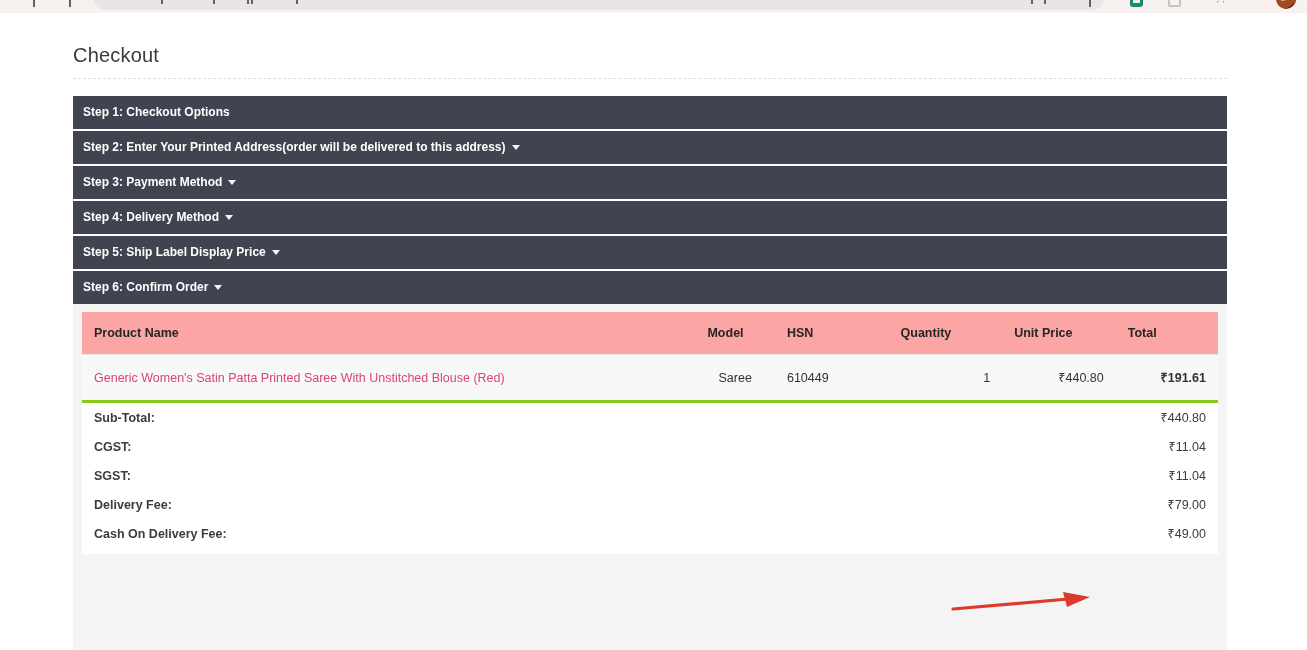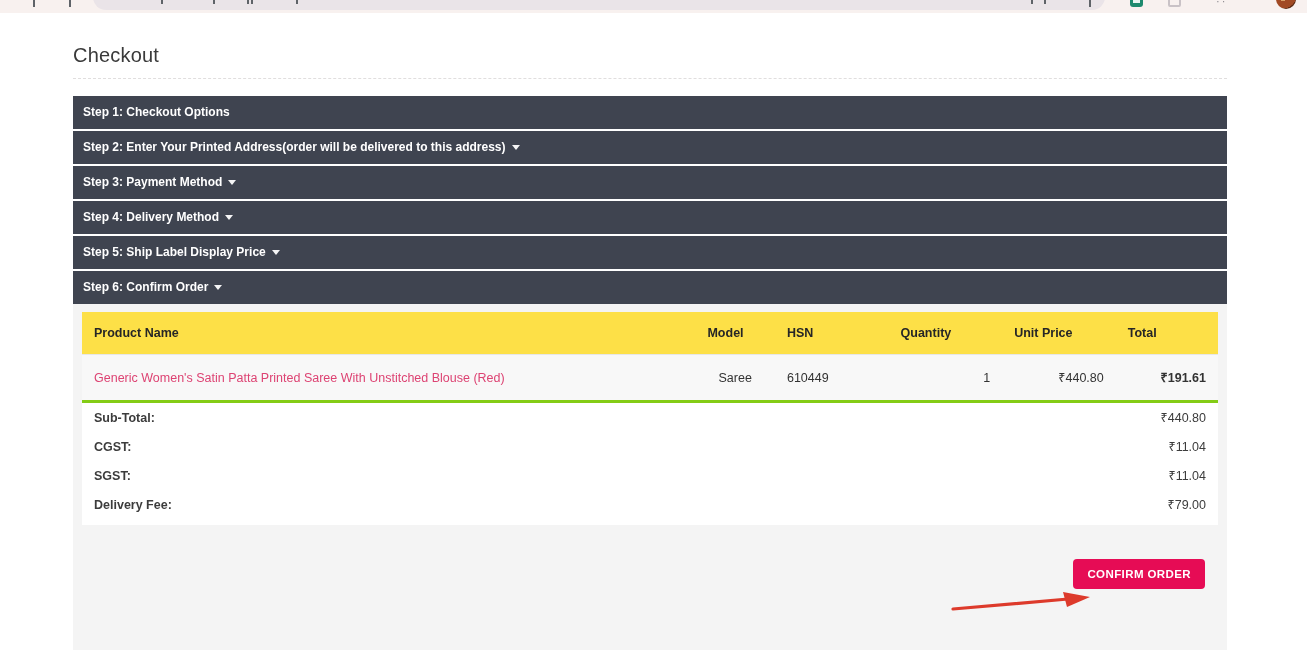--- a/index.html
+++ b/index.html
@@ -93,21 +93,21 @@
   col.c-hsn     { width:10%; }
   col.c-qty     { width:10%; }
   col.c-unit    { width:10%; }
   col.c-total   { width:9%;  }
 
   table.order th {
     font-weight:700; color:#262626;
     padding:14px 12px;
     border-bottom:1px solid #e7e7e7;
     text-align:left;
-    background:#fde047;
+    background:#fca5a5;
   }
   th.center, td.center { text-align:center; }
   th.right,  td.right  { text-align:right; }
   th.hsn, td.hsn { padding-left:30px; }
 
   tr.product-row td {
     background:#f8f8f8;
     padding:14px 12px;
     color:#333;
     border-bottom:3px solid #84cc16;
@@ -230,26 +230,27 @@
           <td class="total-value">₹11.04</td>
         </tr>
         <tr class="total-row">
           <td colspan="5" class="total-label">SGST:</td>
           <td class="total-value">₹11.04</td>
         </tr>
         <tr class="total-row">
           <td colspan="5" class="total-label">Delivery Fee:</td>
           <td class="total-value">₹79.00</td>
         </tr>
+        <tr class="total-row">
+          <td colspan="5" class="total-label">Cash On Delivery Fee:</td>
+          <td class="total-value">₹49.00</td>
+        </tr>
       </tbody>
     </table>
 
-    <div class="panel-footer">
-      <button class="confirm-btn">CONFIRM ORDER</button>
-    </div>
 
     <svg class="annotation-arrow" viewBox="0 0 142 28">
       <line x1="3" y1="20" x2="118" y2="10" stroke="#dd3a2b" stroke-width="3.2" stroke-linecap="round"></line>
       <polygon points="140,8 113,3 117,18" fill="#dd3a2b"></polygon>
     </svg>
   </div>
 
 </div>
 
 </body></html>

